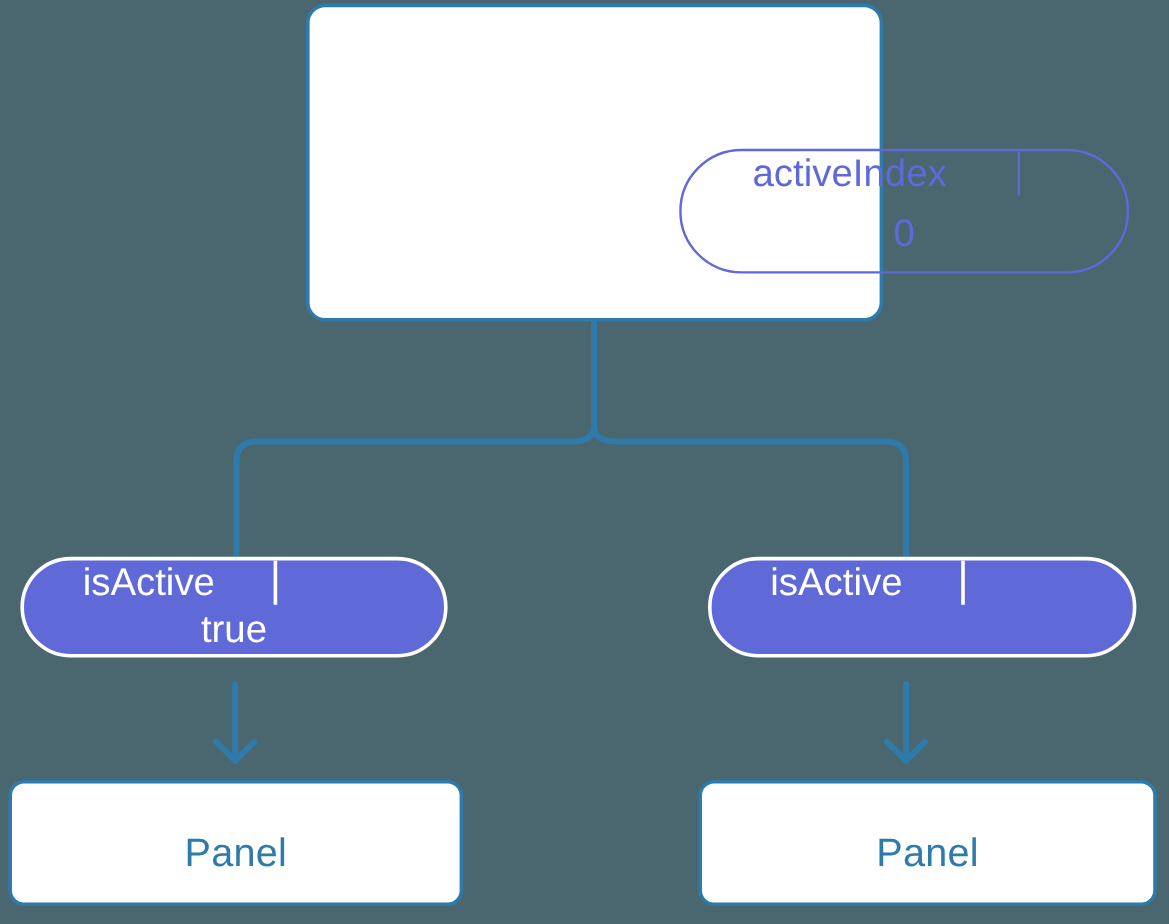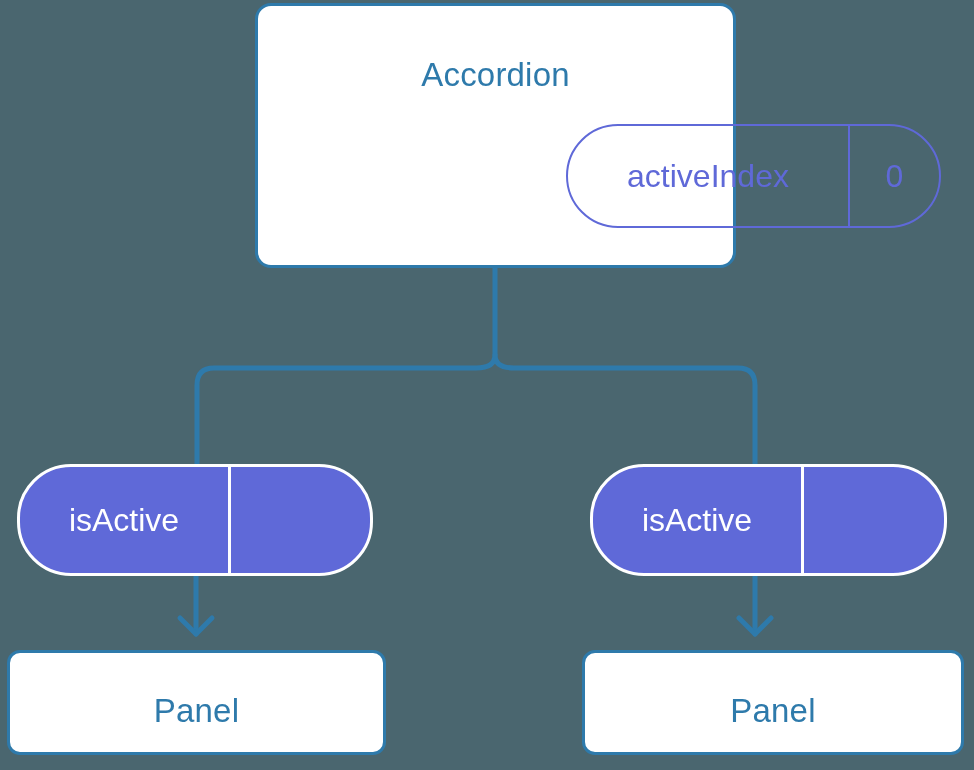--- a/index.html
+++ b/index.html
@@ -69,20 +69,21 @@
     margin-top: 39px;
   }
 
   
   .pill {
     position: absolute;
     display: flex;
     align-items: stretch;
     box-sizing: border-box;
     overflow: hidden;
+    flex-direction: column;
   }
   .pill-key, .pill-val {
     display: flex;
     align-items: center;
     justify-content: center;
     box-sizing: border-box;
     white-space: nowrap;
   }
 
   
@@ -105,21 +106,21 @@
     flex: 1;
     color: #5f69d8;
     font-size: 32px;
   }
 
   
   .pill-filled {
     background: #5f69d8;
     border: 3px solid #ffffff;
     border-radius: 54px;
-    height: 112px;
+    height: 84px;
   }
   .pill-filled .pill-key {
     color: #ffffff;
     font-size: 32px;
     border-right: 3px solid #ffffff;
   }
   .pill-filled .pill-val {
     flex: 1;
     color: #ffffff;
     font-size: 32px;
@@ -143,30 +144,30 @@
     <path d="M 197 464 L 197 385 Q 197 368 214 368 L 476 368 Q 495 368 495 355 Q 495 368 514 368 L 738 368 Q 755 368 755 385 L 755 464" fill="none" stroke="#2e7aab" stroke-width="5" stroke-linecap="round" stroke-linejoin="round"></path>
 
     <path d="M 196 570 L 196 634" fill="none" stroke="#2e7aab" stroke-width="5" stroke-linecap="round"></path>
     <path d="M 180 618 L 196 634 L 212 618" fill="none" stroke="#2e7aab" stroke-width="5" stroke-linecap="round" stroke-linejoin="round"></path>
 
     <path d="M 755 570 L 755 634" fill="none" stroke="#2e7aab" stroke-width="5" stroke-linecap="round"></path>
     <path d="M 739 618 L 755 634 L 771 618" fill="none" stroke="#2e7aab" stroke-width="5" stroke-linecap="round" stroke-linejoin="round"></path>
   </svg>
 
   <div id="root-card" class="card">
-    <div class="card-title">Accordion</div>
 
     <div id="pill-activeindex" class="pill">
       <div class="pill-key">activeIndex</div>
       <div class="pill-val">0</div>
     </div>
   </div>
 
   <div id="pill-is-active-left" class="pill pill-filled">
     <div class="pill-key">isActive</div>
+    <div class="pill-val">true</div>
   </div>
 
   <div id="pill-is-active-right" class="pill pill-filled">
     <div class="pill-key">isActive</div>
   </div>
 
   <div id="panel-left" class="card panel-card">
     <div class="card-title">Panel</div>
   </div>
 

